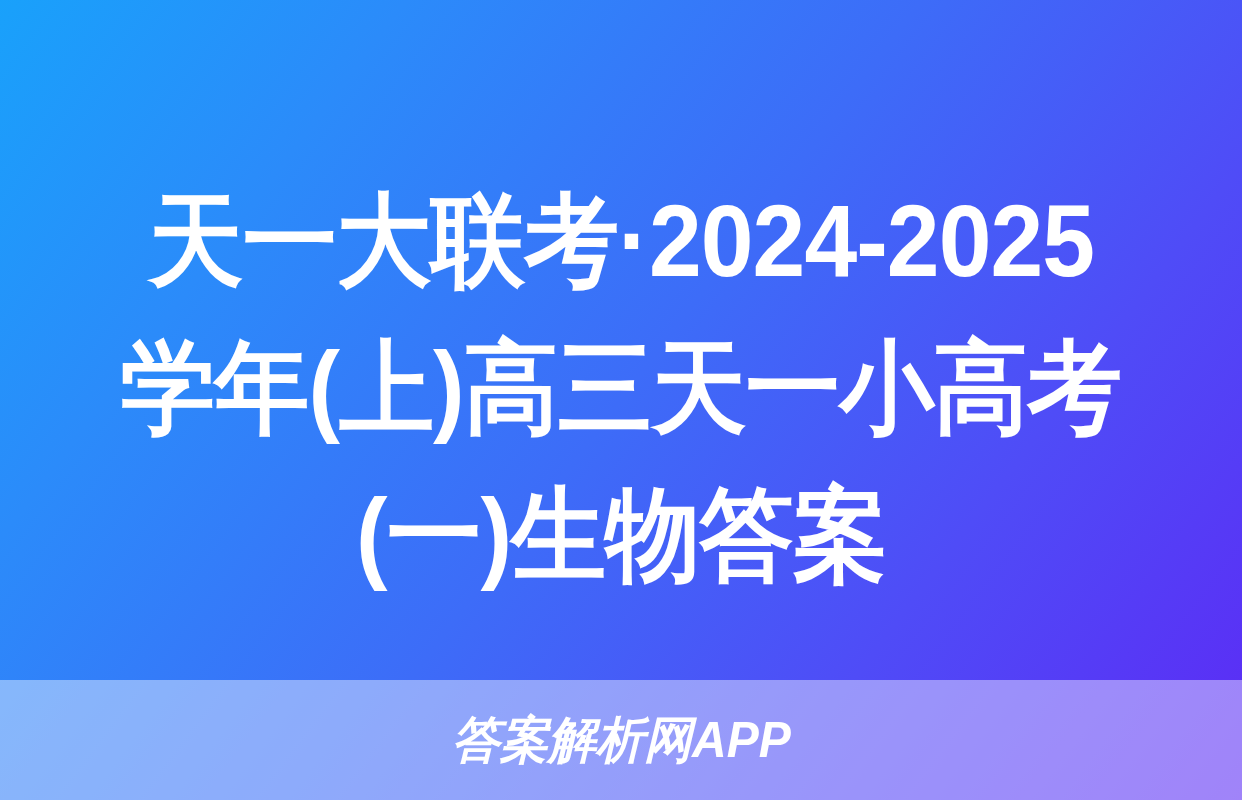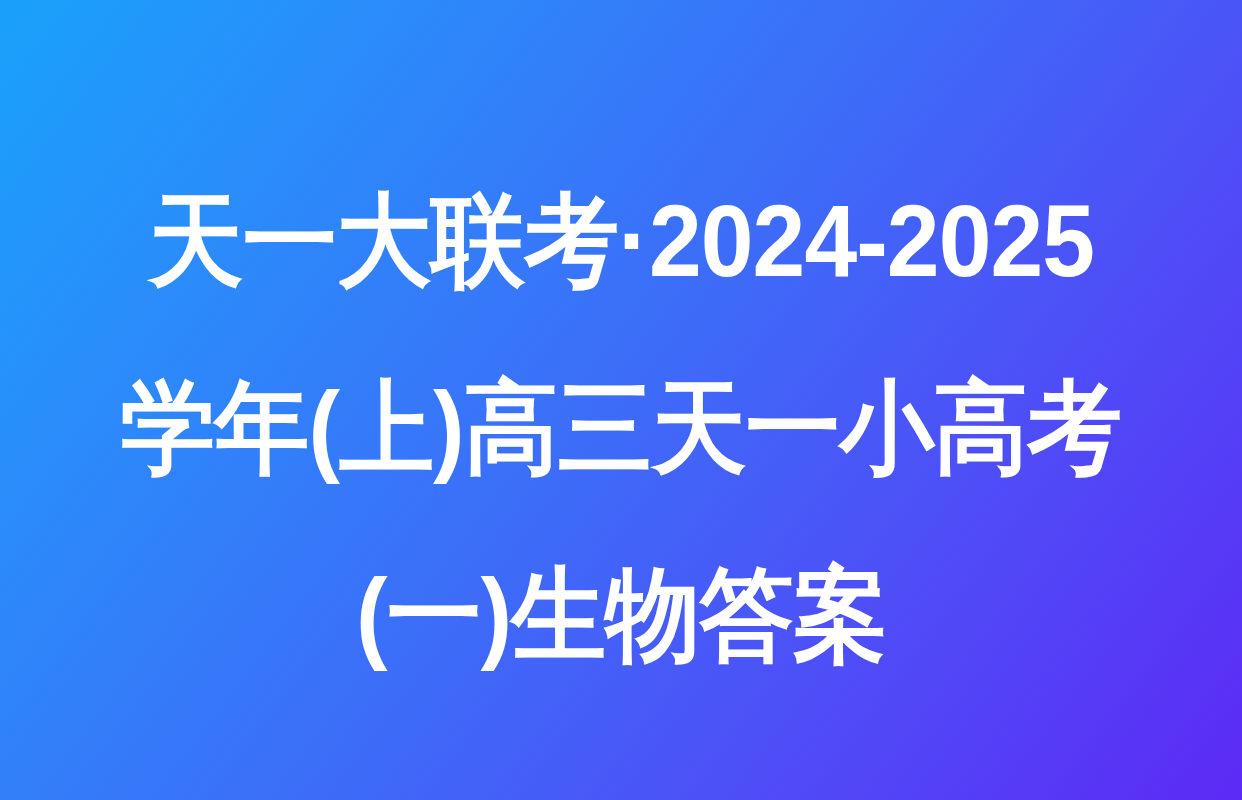--- a/index.html
+++ b/index.html
@@ -31,21 +31,20 @@
     position: absolute;
     left: 0;
     top: 168px;
     width: 1242px;
     height: 480px;
     display: flex;
     flex-direction: column;
     align-items: center;
     justify-content: flex-start;
     box-sizing: border-box;
-    gap: 40px;
   }
 
   .title-line {
     color: #ffffff;
     font-size: 102px;
     line-height: 147px;
     font-weight: 700;
     letter-spacing: -1px;
     white-space: nowrap;
     text-align: center;
@@ -86,14 +85,17 @@
 <body>
 
 <div id="poster">
 
   <div id="title-block">
     <div class="title-line">天一大联考·2024-2025</div>
     <div class="title-line">学年(上)高三天一小高考</div>
     <div class="title-line">(一)生物答案</div>
   </div>
 
+  <div id="footer-band">
+    <div id="footer-text">答案解析网APP</div>
+  </div>
 
 </div>
 
 </body></html>

